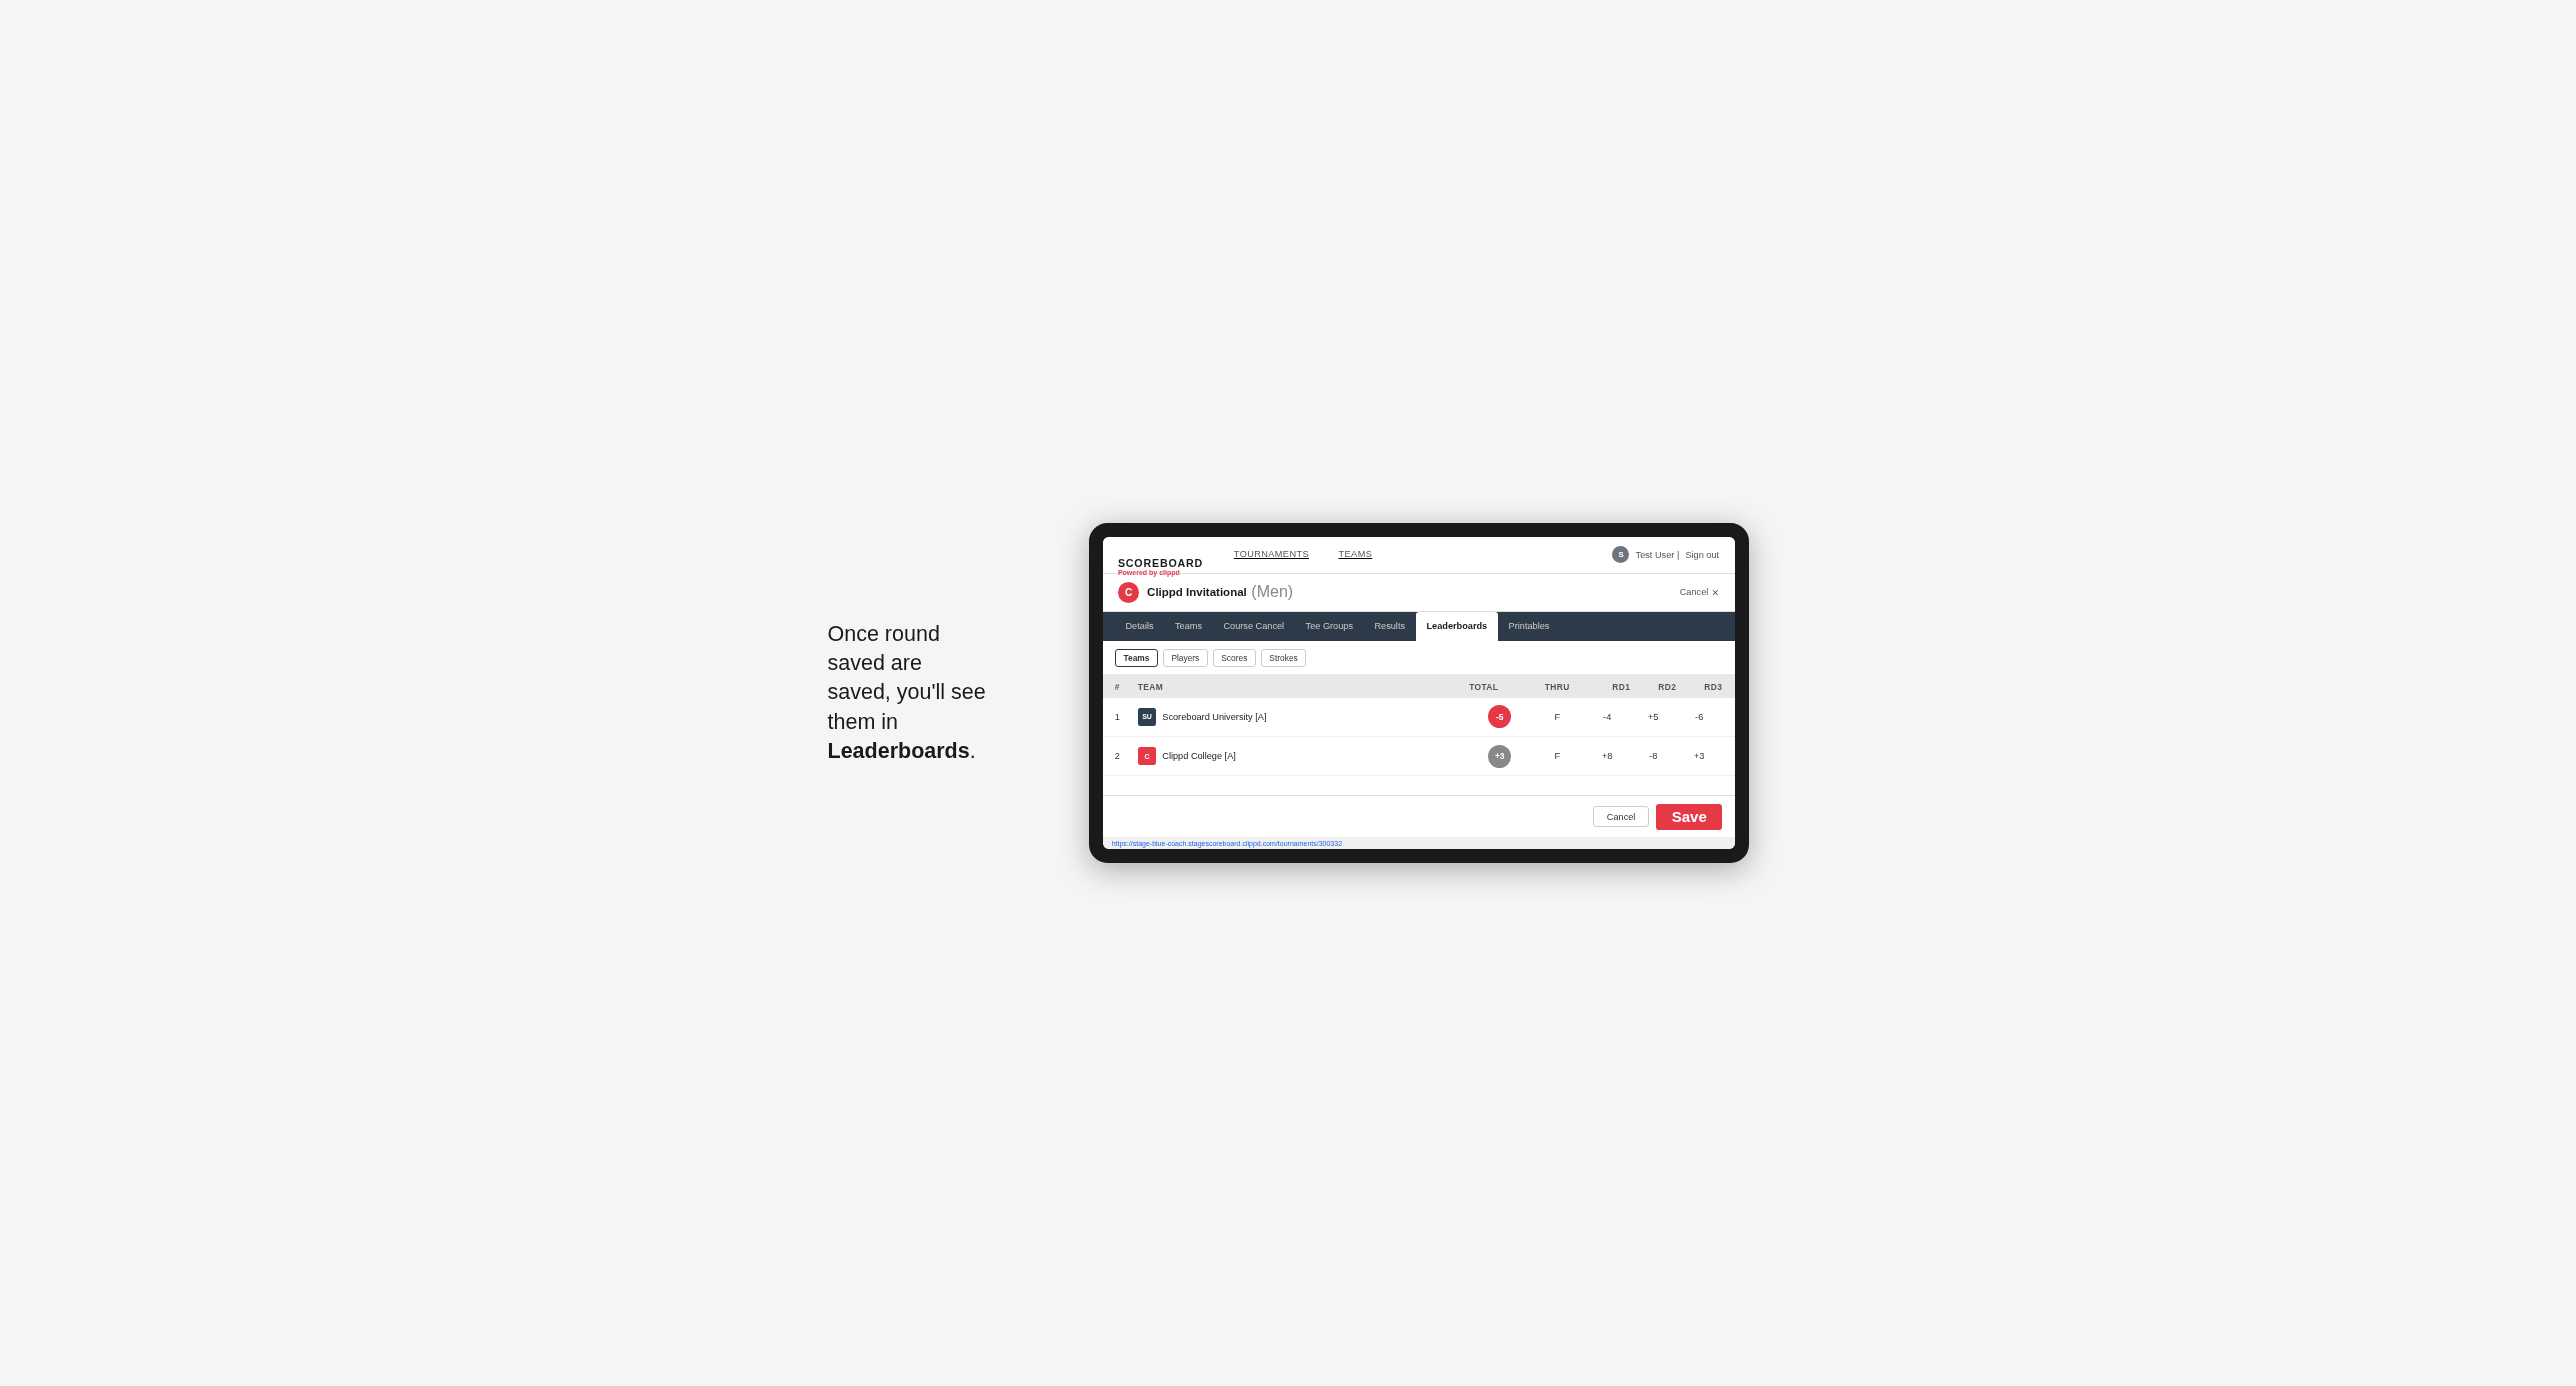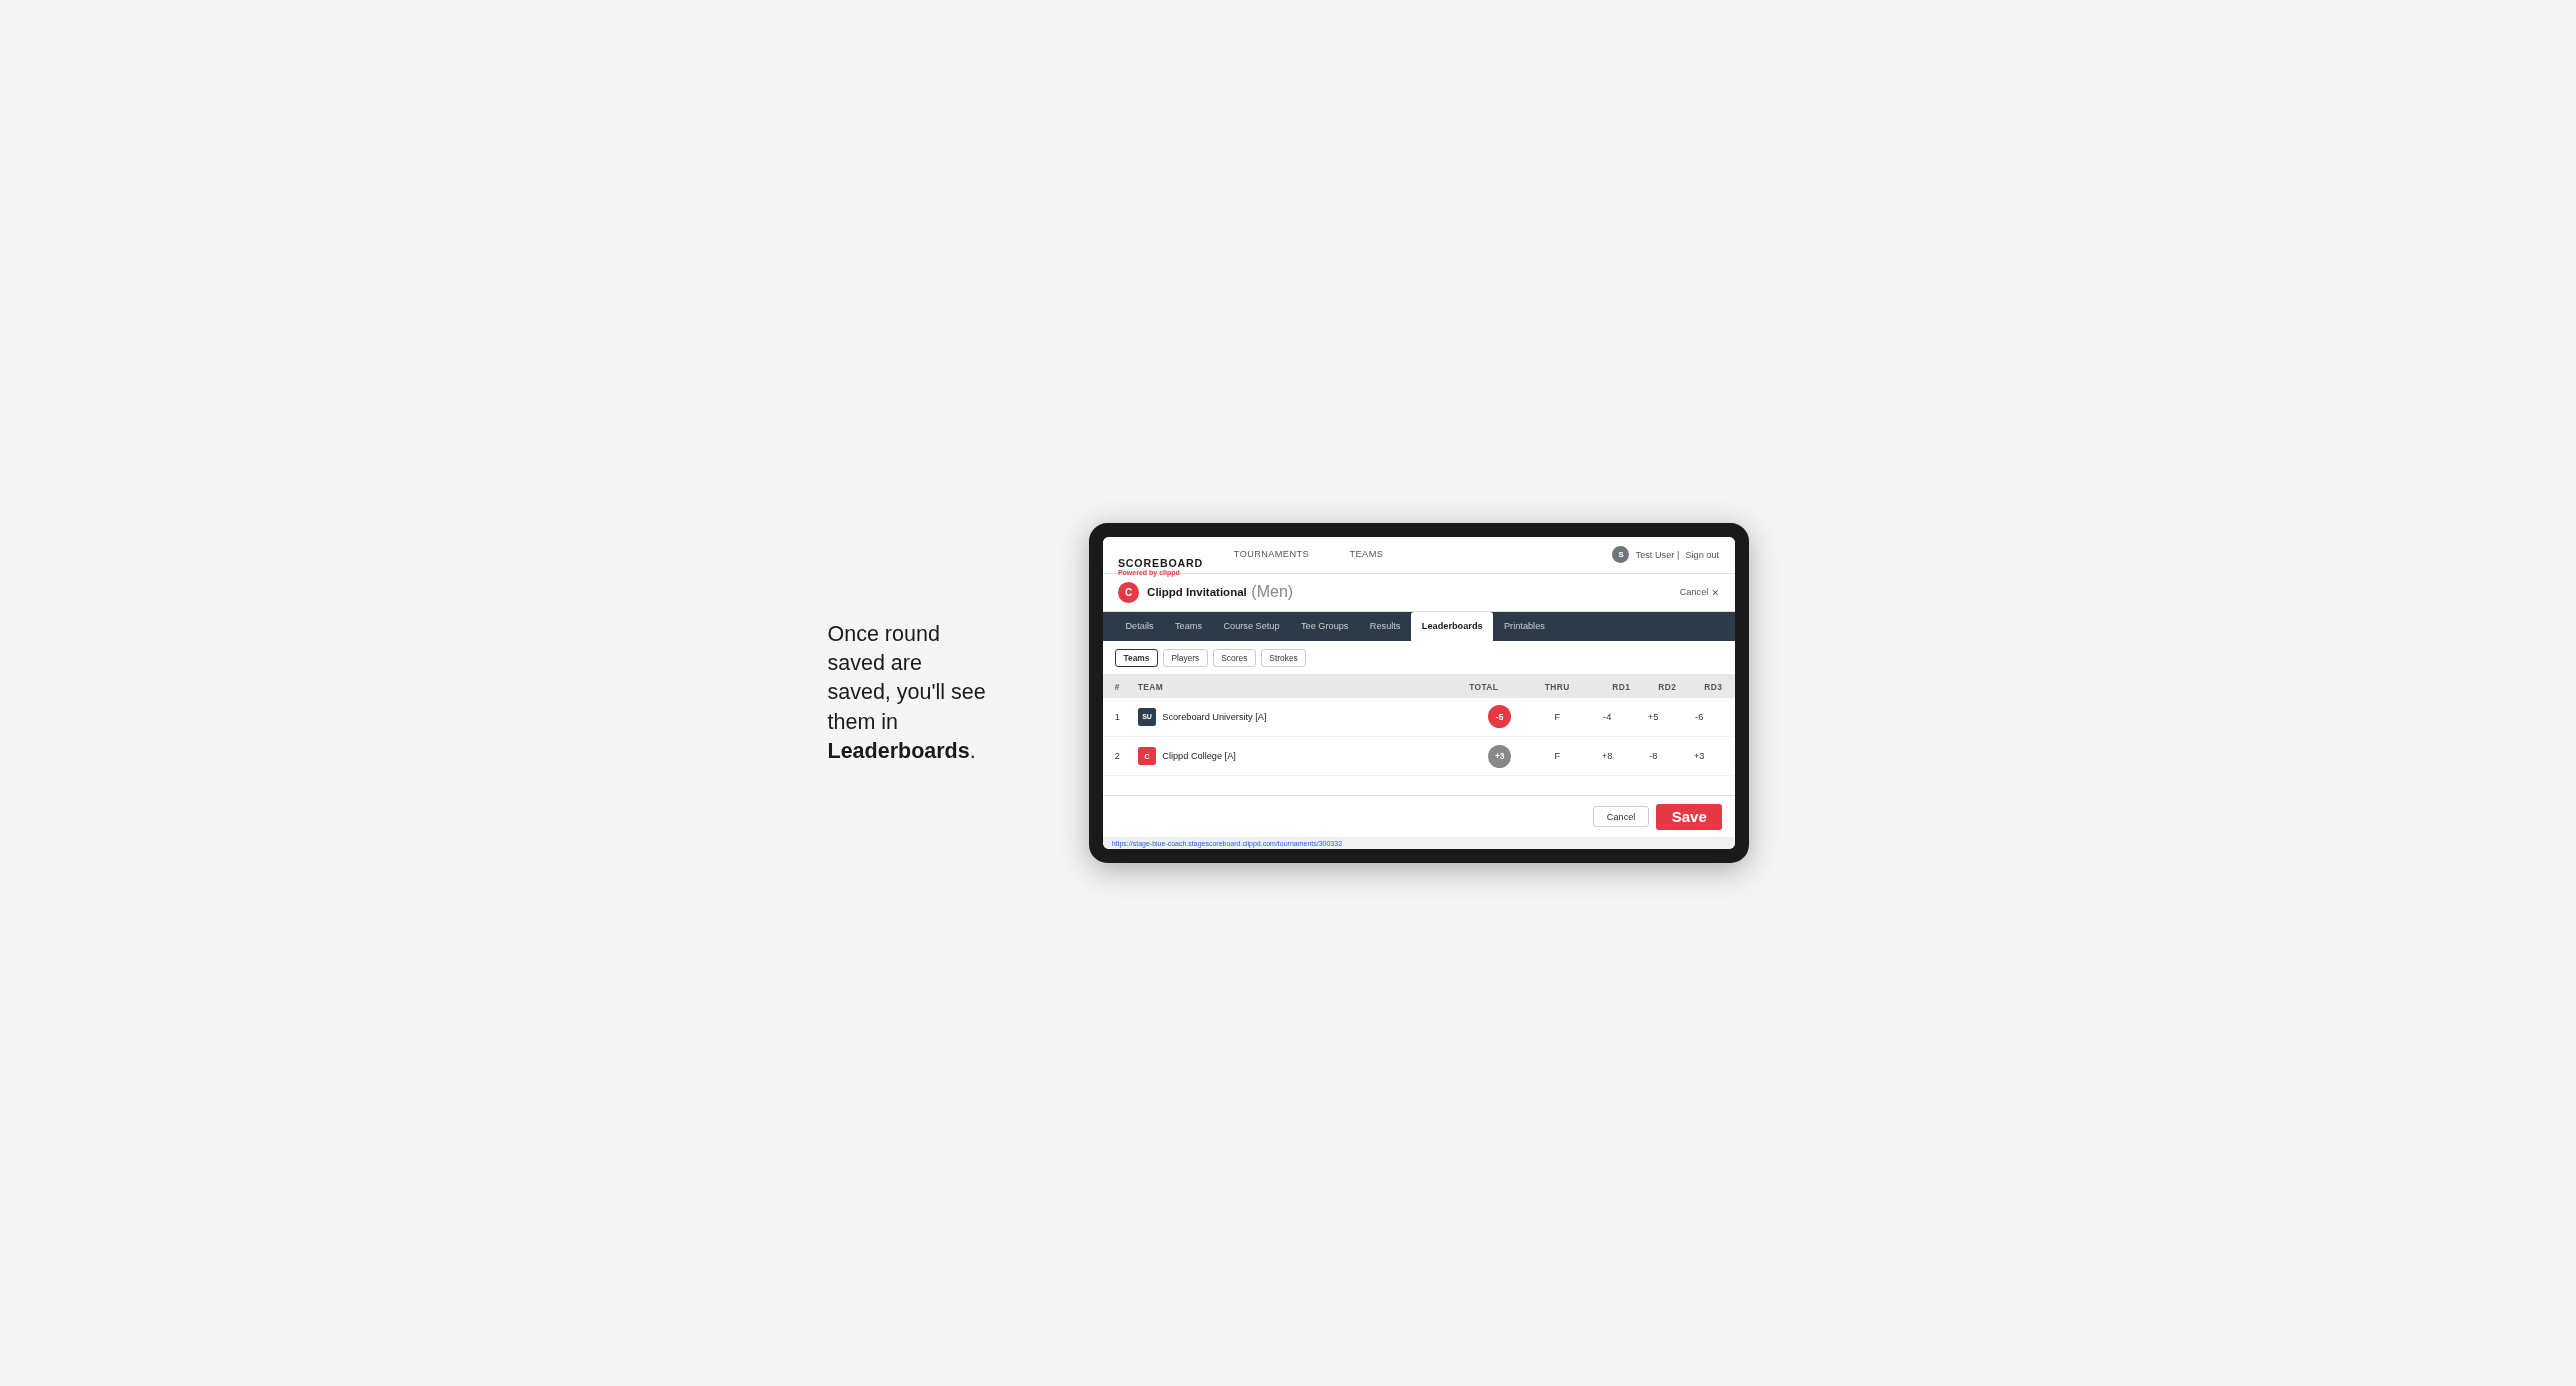--- a/index.html
+++ b/index.html
@@ -74,22 +74,23 @@
       color: #888;
     }
     .logo-sub span {
       color: #e63946;
       font-weight: 600;
     }
 
     .nav-links {
       display: flex;
       align-items: center;
-      gap: 16px;
+      gap: 5px;
       flex: 1;
+      text-decoration: underline;
     }
     .nav-link {
       padding: 0 12.3px;
       height: 37px;
       display: flex;
       align-items: center;
       font-size: 9.2px;
       font-weight: 500;
       color: #555;
       cursor: pointer;
@@ -376,21 +377,21 @@
         <span class="tournament-subtitle">(Men)</span>
         <div class="tournament-cancel">
           <span>Cancel</span>
           <span>✕</span>
         </div>
       </div>
 
       <div class="sub-tabs">
         <div class="sub-tab">Details</div>
         <div class="sub-tab">Teams</div>
-        <div class="sub-tab">Course Setup</div>
+        <div class="sub-tab">Course Cancel</div>
         <div class="sub-tab">Tee Groups</div>
         <div class="sub-tab">Results</div>
         <div class="sub-tab active">Leaderboards</div>
         <div class="sub-tab">Printables</div>
       </div>
 
       <div class="content-area">
 
         <div class="filter-row">
           <button class="filter-btn active">Teams</button>

